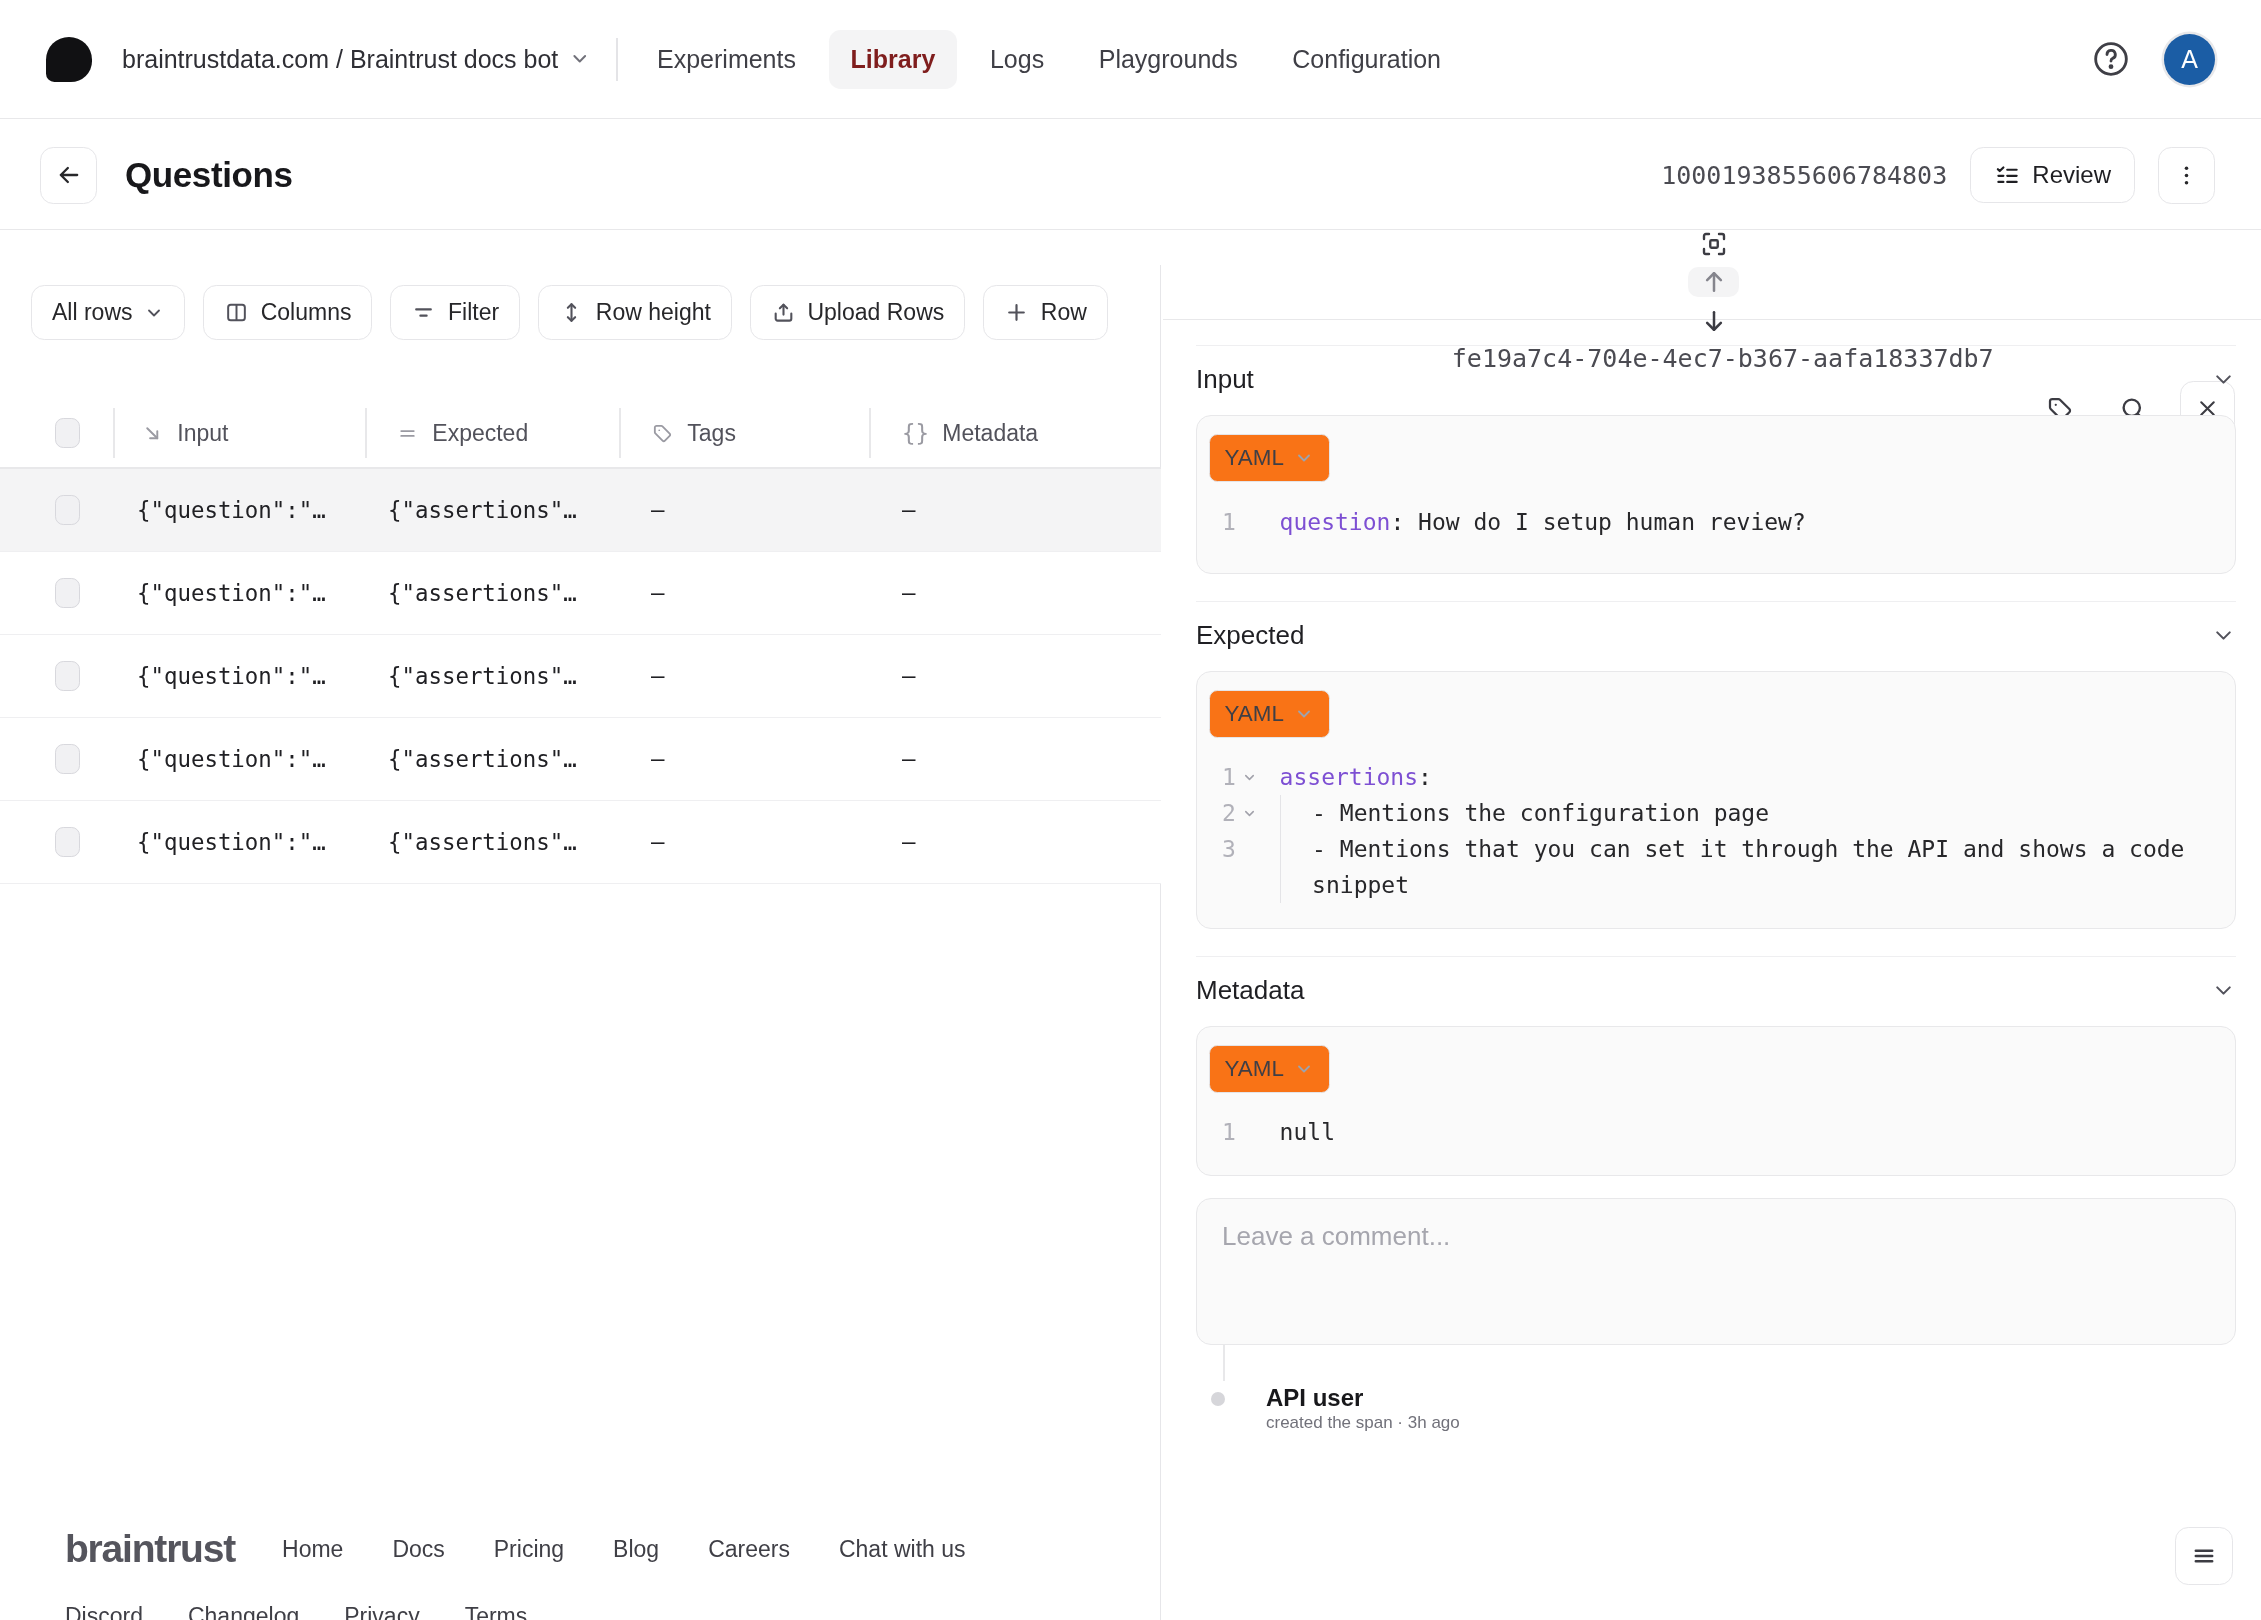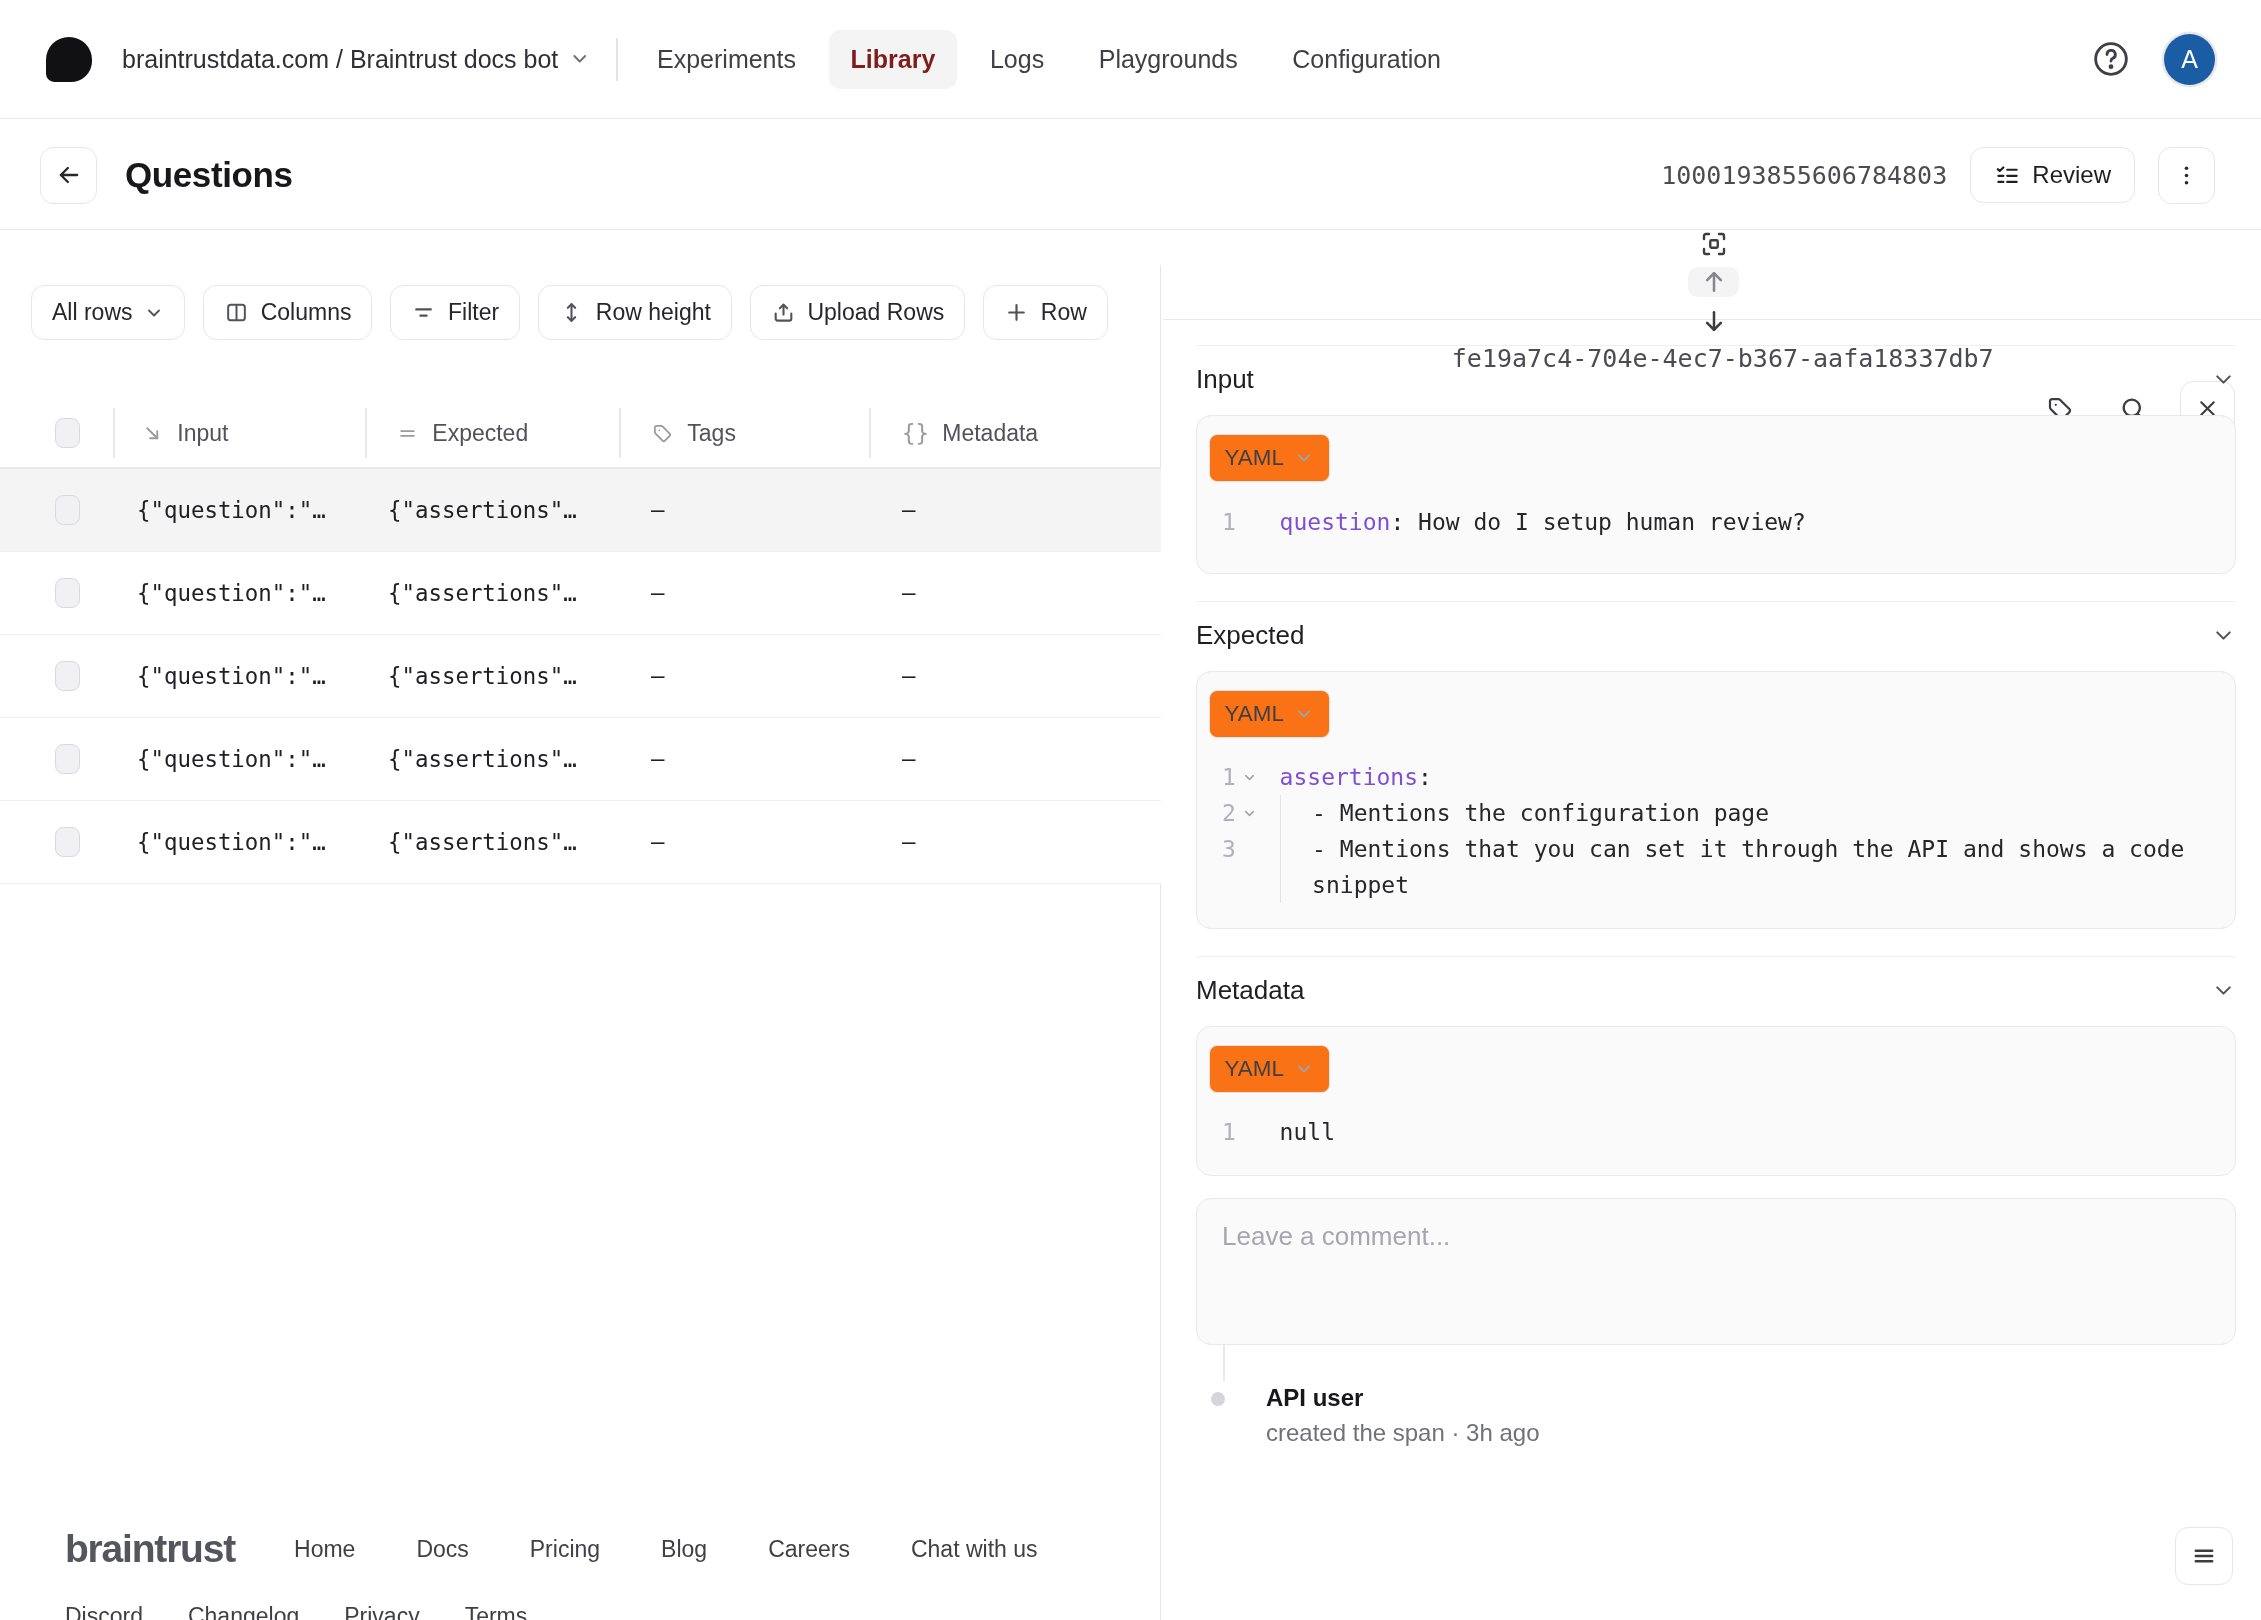--- a/index.html
+++ b/index.html
@@ -51,21 +51,21 @@
   .thead-border{position:absolute;left:0;top:202px;width:1161px;height:1.7px;background:#e8e8ea;}
 
   .rows{position:absolute;left:0;top:204px;width:1161px;}
   .trow{position:relative;width:1161px;height:83px;border-bottom:1.7px solid #efeff1;box-sizing:border-box;background:#fff;cursor:pointer;}
   .trow.sel{background:#f4f4f5;}
   .trow .cb{position:absolute;left:55px;top:26px;}
   .trow .cell{position:absolute;top:0;height:81px;display:flex;align-items:center;font-size:22.4px;color:#202024;white-space:pre;}
 
   
   .bfooter{position:absolute;left:0;top:1262px;width:1161px;}
-  .frow1{display:flex;align-items:center;gap:16px;margin-left:65px;}
+  .frow1{display:flex;align-items:center;gap:4px;margin-left:65px;}
   .brand{font-size:39px;font-weight:700;color:#55555d;letter-spacing:-1.2px;margin-right:43px;}
   .flink{font-size:23px;color:#3f3f46;margin-right:45px;cursor:pointer;}
   .frow2{display:flex;align-items:center;margin-left:65px;margin-top:31.5px;}
 
   
   .rpanel{position:absolute;left:1163px;top:229px;width:1098px;height:1391px;}
   .phead{position:absolute;left:0;top:0;width:1098px;height:91px;border-bottom:1.7px solid #e8e8ea;
     display:flex;align-items:center;padding:0 26.5px 0 30px;box-sizing:border-box;gap:8.3px;flex-direction:column;}
   .pico{width:51px;height:51px;display:flex;align-items:center;justify-content:center;color:#3c3c43;cursor:pointer;border-radius:10px;}
   .pico.soft{background:#f4f4f5;color:#85858d;}
@@ -91,21 +91,21 @@
 
   .comment{margin-top:21.5px;background:#fafafa;border:1.7px solid #e8e8ea;border-radius:15px;height:147px;box-sizing:border-box;padding:20px 23px;}
   .comment textarea{width:100%;height:100%;background:transparent;border:none;outline:none;resize:none;
     font-family:"Liberation Sans",sans-serif;font-size:26px;color:#27272a;}
   .comment textarea::placeholder{color:#a6a6ae;}
   .tl-line{width:1.7px;height:36px;background:#e8e8ea;margin-left:27px;}
   .event{display:flex;margin-left:15px;margin-top:3.3px;}
   .dot{flex:none;width:14px;height:14px;border-radius:50%;background:#d6d6da;margin-top:8.3px;}
   .ev-text{margin-left:41px;}
   .ev-user{font-size:24px;font-weight:700;color:#18181b;}
-  .ev-desc{font-size:24px;color:#71717a;margin-top:7px;}
+  .ev-desc{font-size:17px;color:#71717a;margin-top:1px;}
 
   .fab{position:absolute;left:2175px;top:1527px;width:58px;height:58px;border-radius:13.3px;border:1.7px solid #e6e6e9;
     background:#fff;display:flex;align-items:center;justify-content:center;color:#3c3c43;cursor:pointer;box-sizing:border-box;}
 </style>
 </head>
 <body>
 
 <div class="screen">
 
   <div class="topnav">

